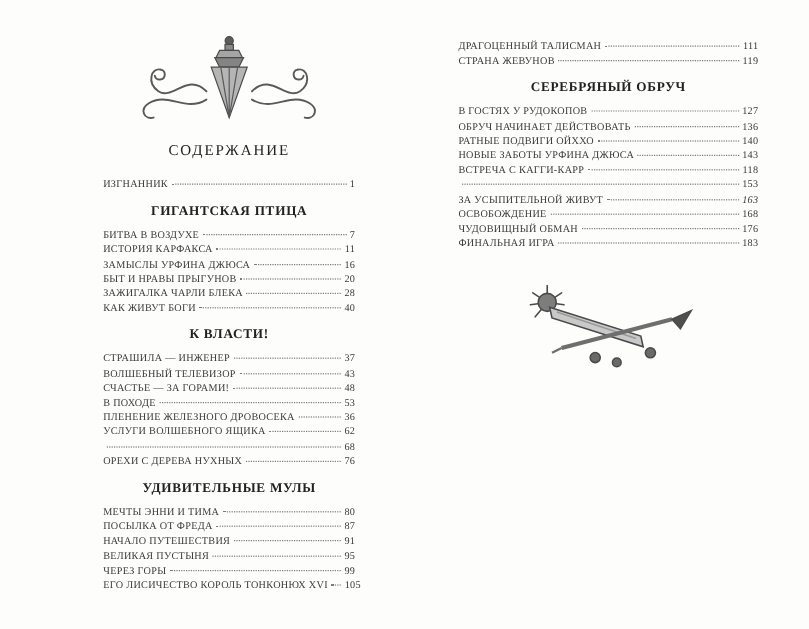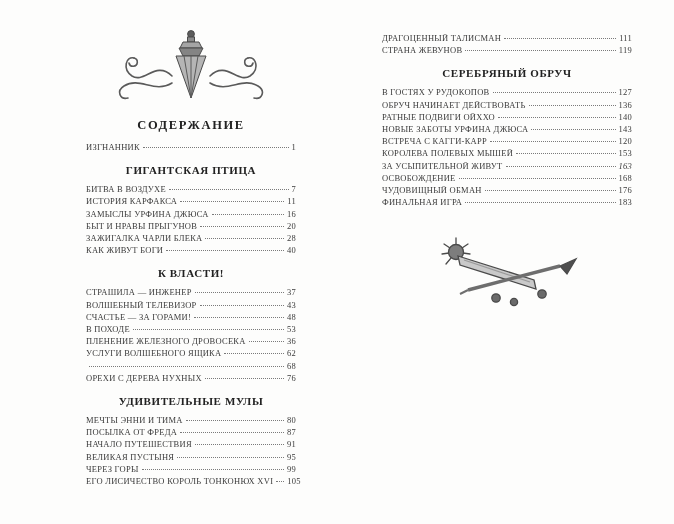--- a/index.html
+++ b/index.html
@@ -11,22 +11,22 @@
     font-family:"Liberation Serif", serif;
     color:#3a3a3a;
   }
   .col{position:absolute;}
   .col-left{left:86px;top:26px;width:210px;}
   .col-right{left:382px;top:32px;width:250px;}
 
   .ornament{display:flex;justify-content:center;margin-bottom:6px;}
 
   .contents-title{
-    text-align:center;font-weight:bold;font-size:12.5px;
-    letter-spacing:1.6px;color:#222;margin:6px 0 8px;
+    text-align:center;font-weight:normal;font-size:12.5px;
+    letter-spacing:1.6px;color:#222;margin:6px 0 14px;
   }
   .toc-heading{
     text-align:center;font-weight:bold;font-size:11px;
     letter-spacing:0.6px;color:#222;margin:11px 0 7px;
   }
   .toc-entry{
     display:flex;align-items:baseline;
     font-size:8.5px;letter-spacing:0.25px;line-height:12.2px;
     white-space:nowrap;color:#3a3a3a;
   }
@@ -211,24 +211,23 @@
           <span class="p">140</span>
         </div>
         <div class="toc-entry">
           <span class="t">НОВЫЕ ЗАБОТЫ УРФИНА ДЖЮСА</span>
           <span class="dots"></span>
           <span class="p">143</span>
         </div>
         <div class="toc-entry">
           <span class="t">ВСТРЕЧА С КАГГИ-КАРР</span>
           <span class="dots"></span>
-          <span class="p">120</span>
-        </div>
-        <div class="toc-entry">
-          <span class="t">КОРОЛЕВА ПОЛЕВЫХ МЫШЕЙ</span>
+          <span class="p">118</span>
+        </div>
+        <div class="toc-entry">
           <span class="dots"></span>
           <span class="p">153</span>
         </div>
         <div class="toc-entry">
           <span class="t">ЗА УСЫПИТЕЛЬНОЙ ЖИВУТ</span>
           <span class="dots"></span>
           <span class="p it">163</span>
         </div>
         <div class="toc-entry">
           <span class="t">ОСВОБОЖДЕНИЕ</span>

